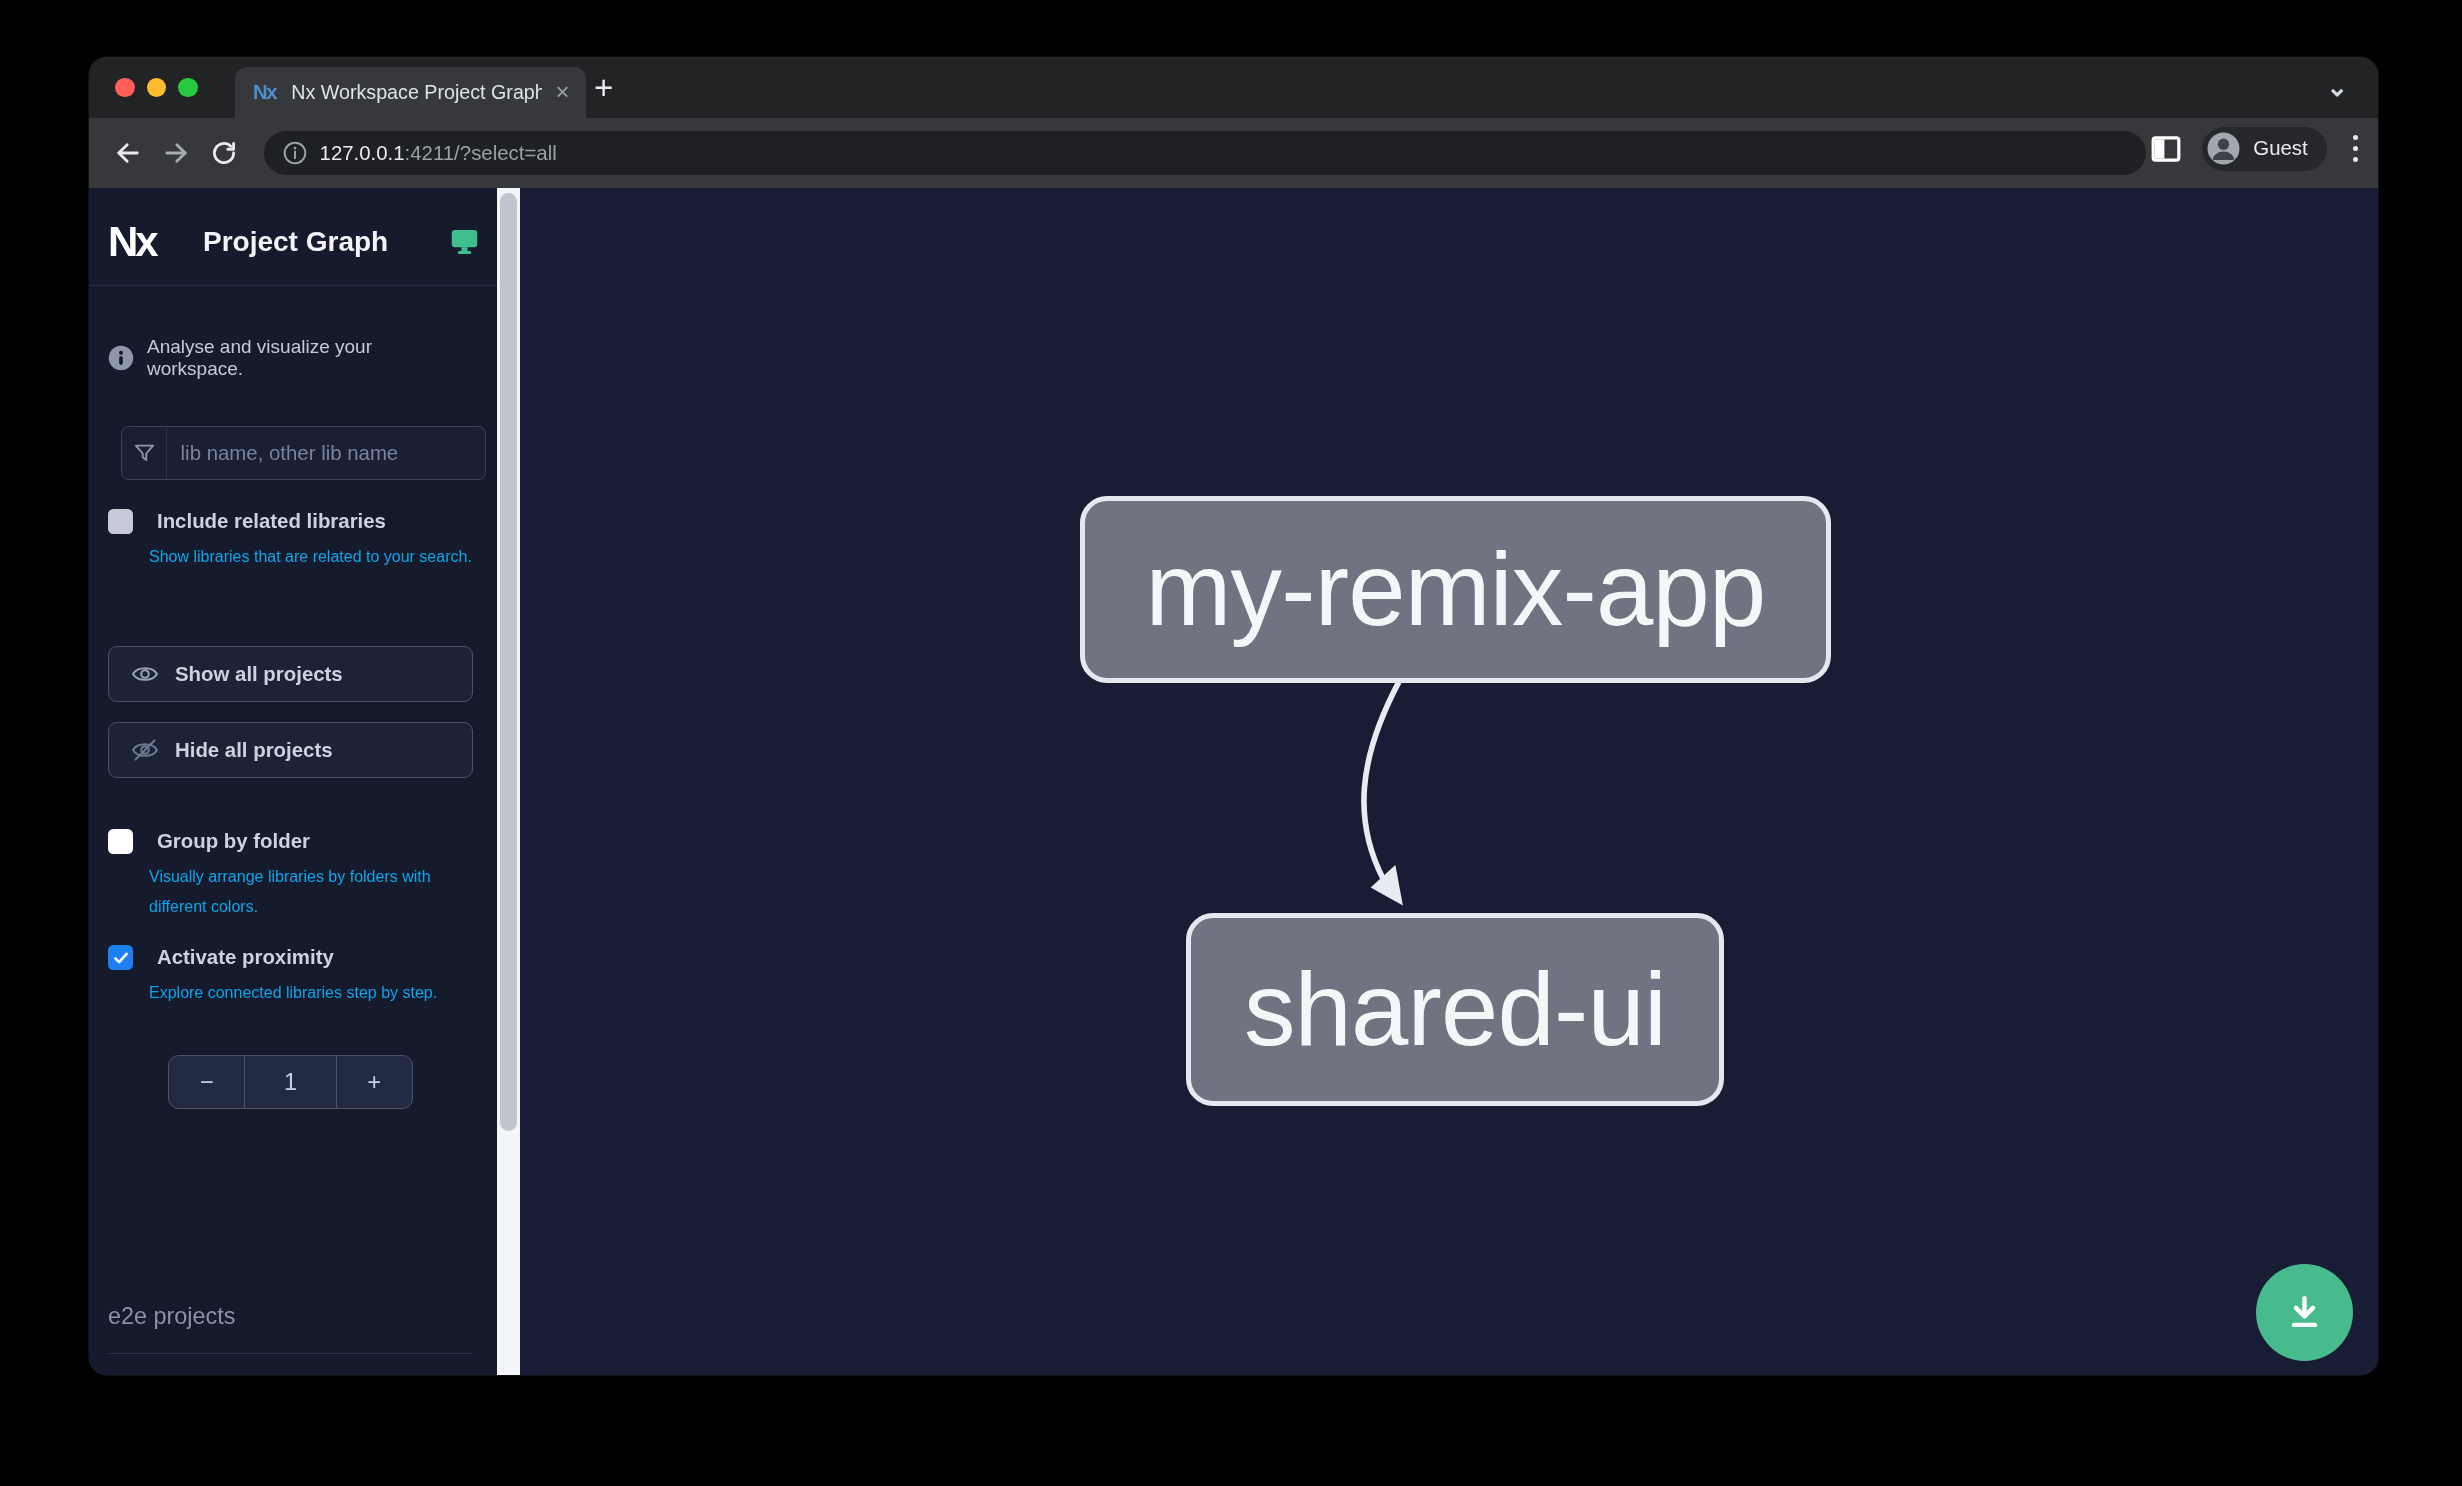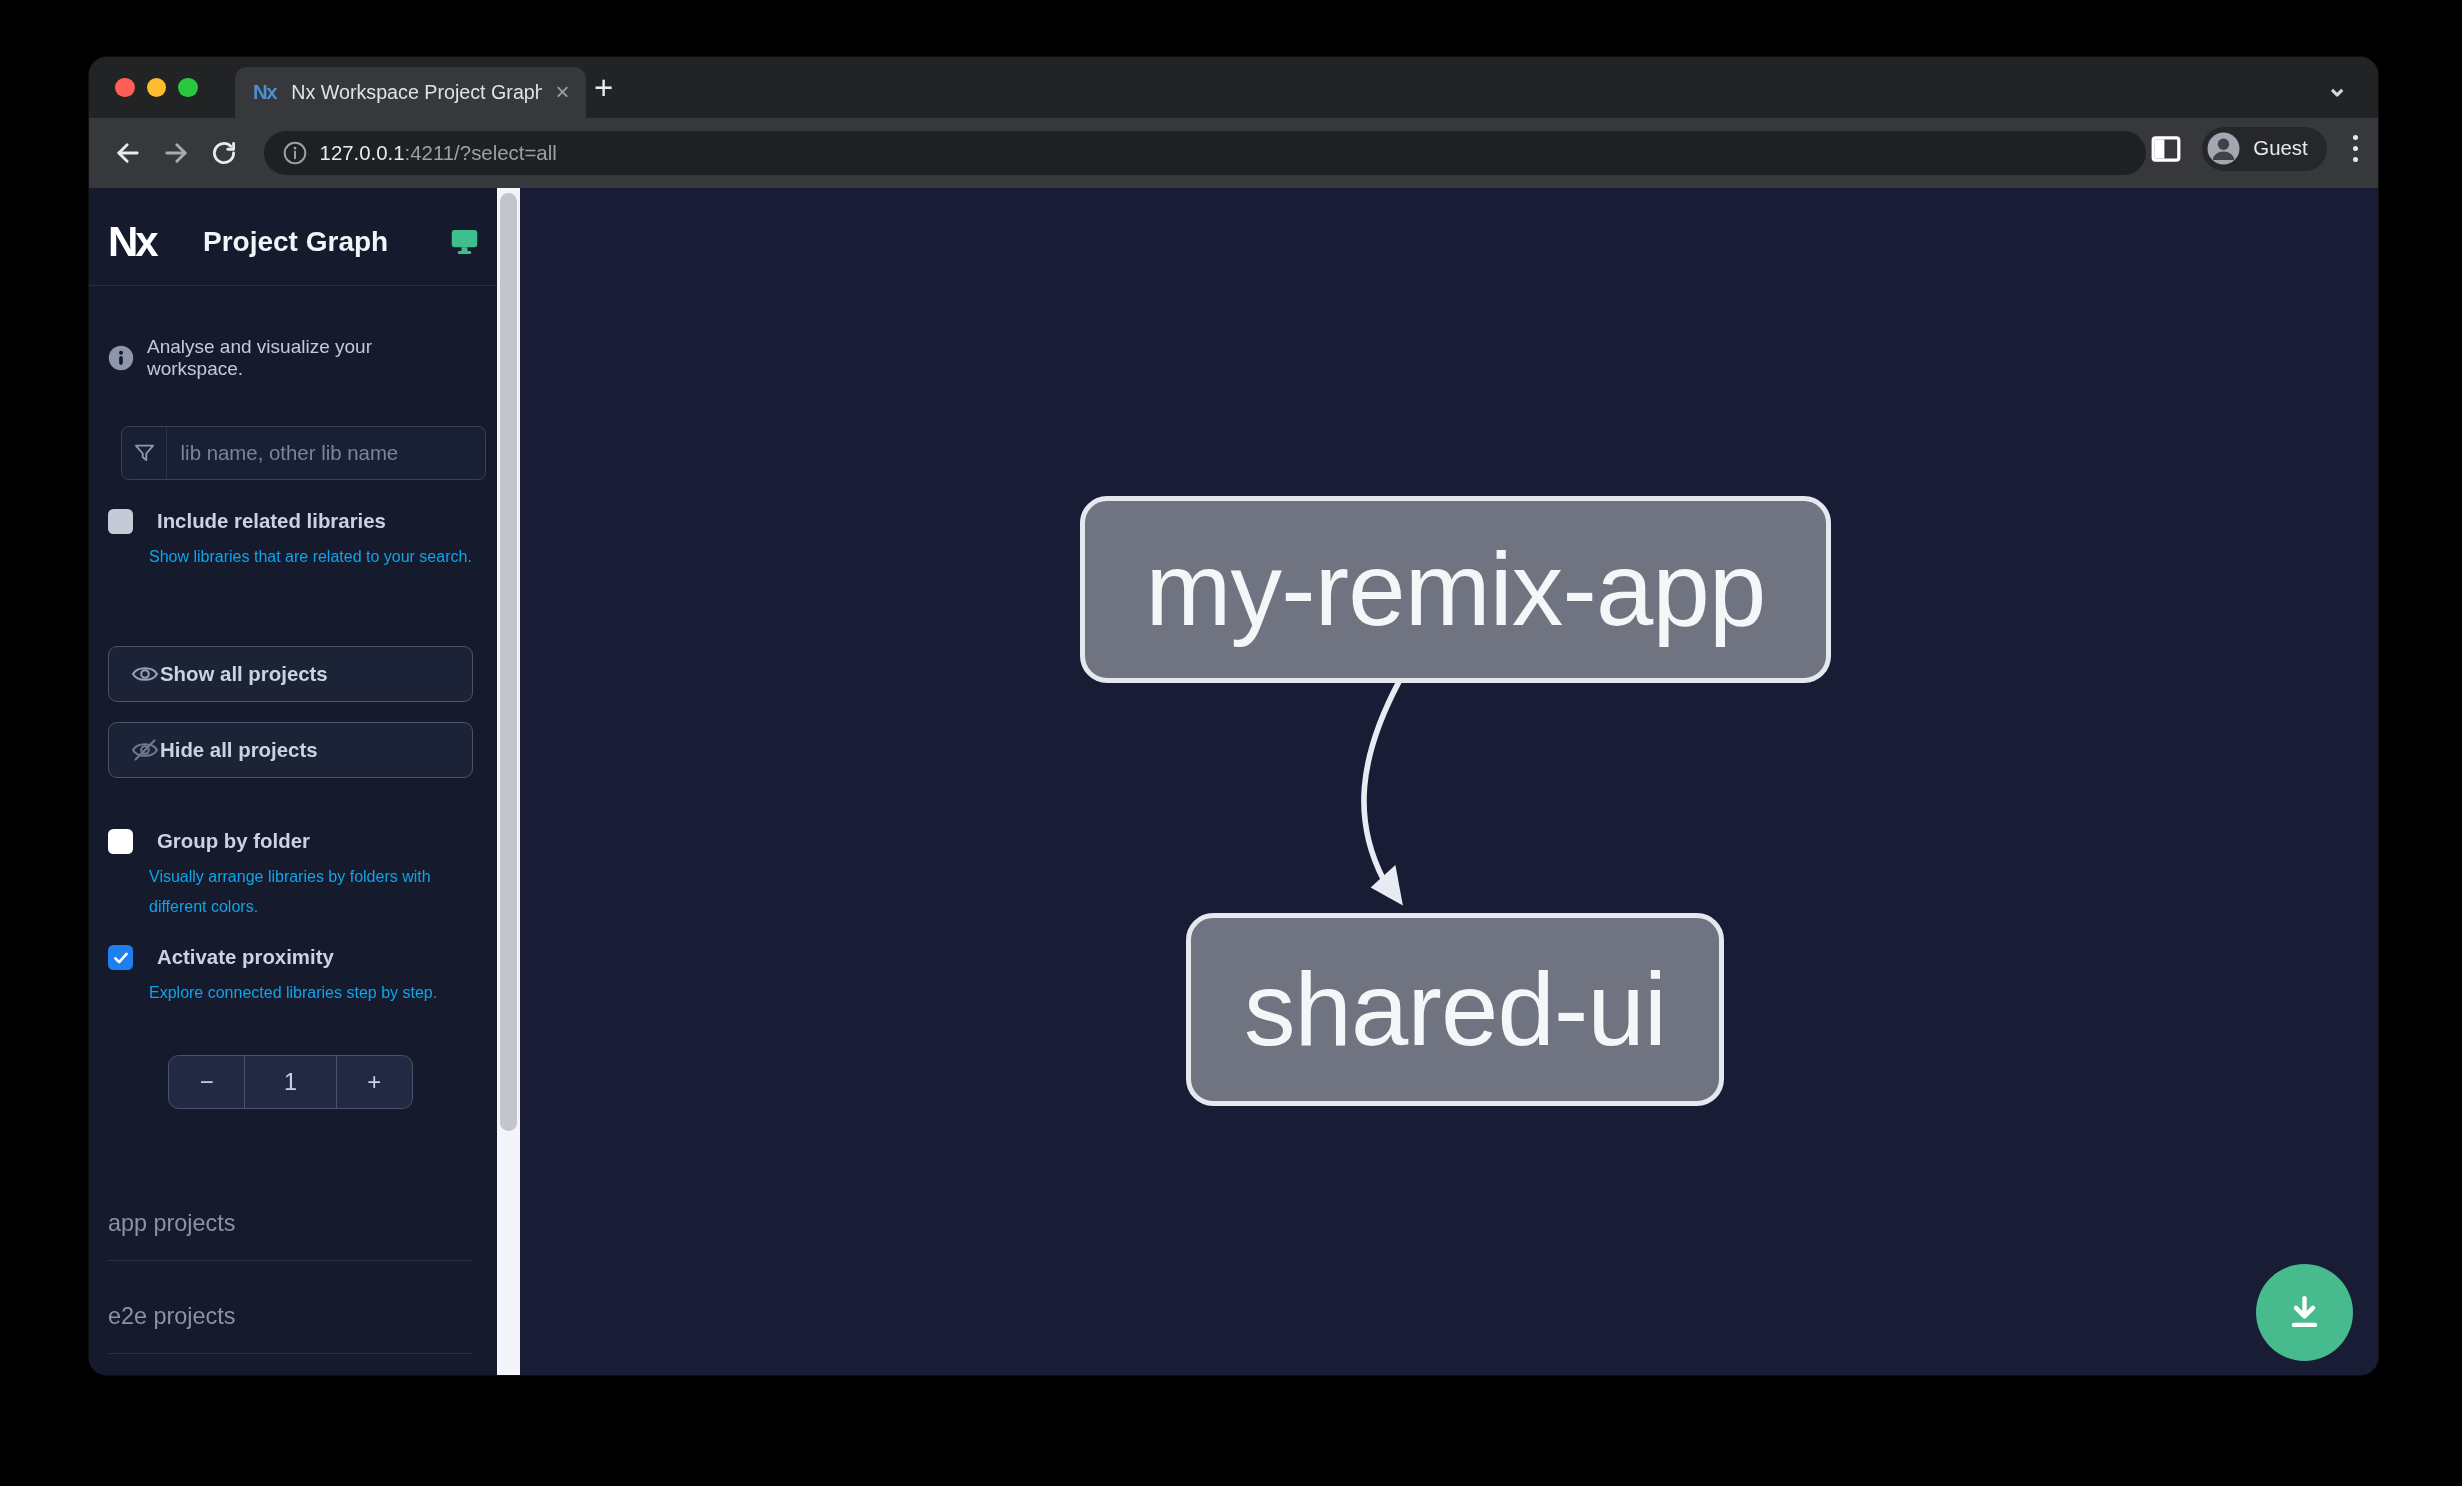--- a/index.html
+++ b/index.html
@@ -68,21 +68,21 @@
   .opt-row { display:flex; align-items:center; gap:24px; }
   .cb { width:25px; height:25px; border-radius:5.3px; flex:none; display:flex; align-items:center; justify-content:center; }
   .cb.muted { background:#C6CAD7; }
   .cb.white { background:#FFFFFF; }
   .cb.blue  { background:#1E80F0; }
   .opt-label { color:#CBD3E1; font-size:20.4px; font-weight:700; }
   .opt-desc { margin:7.6px 0 0 41px; width:325px; color:#0ea5e9; font-size:16px; line-height:30px; }
 
   .sb-btn { position:absolute; left:19px; width:365px; height:56px; background:#1C2337;
             border:1.5px solid #4A5469; border-radius:9px; display:flex; align-items:center;
-            padding-left:21px; color:#CBD3E1; font-size:20.4px; font-weight:700; }
+            padding-left:21px; gap:15px; color:#CBD3E1; font-size:20.4px; font-weight:700; }
   .sb-btn .ic { color:#97A1B9; display:flex; }
   .sb-btn .ic.dim { color:#6E7992; }
 
   .stepper { position:absolute; left:79px; top:867px; width:245px; height:54px;
              border:1.5px solid #4A5469; border-radius:10.6px; background:#222942;
              display:flex; color:#C9D2E5; }
   .stepper .cell { flex:1; display:flex; align-items:center; justify-content:center; font-size:24px; }
   .stepper .cell + .cell { border-left:1.5px solid #4A5469; }
   .stepper .val { flex:1.2; font-size:23.4px; }
 
@@ -262,21 +262,20 @@
           </div>
           <div class="opt-desc">Explore connected libraries step by step.</div>
         </div>
 
         <div class="stepper">
           <div class="cell">−</div>
           <div class="cell val">1</div>
           <div class="cell">+</div>
         </div>
 
-        <div class="section" style="top:1022px">app projects</div>
         <div class="section" style="top:1115px">e2e projects</div>
       </aside>
 
       <div class="sb-scroll">
         <div class="sb-thumb"></div>
       </div>
 
       <main class="canvas">
         <svg class="edge-svg" viewBox="0 0 2457 1583">
           <path d="M 1162 658 C 1108 760, 1100 842, 1141 922" fill="none" stroke="#E8EBF2" stroke-width="7.5" stroke-linecap="round"></path>

